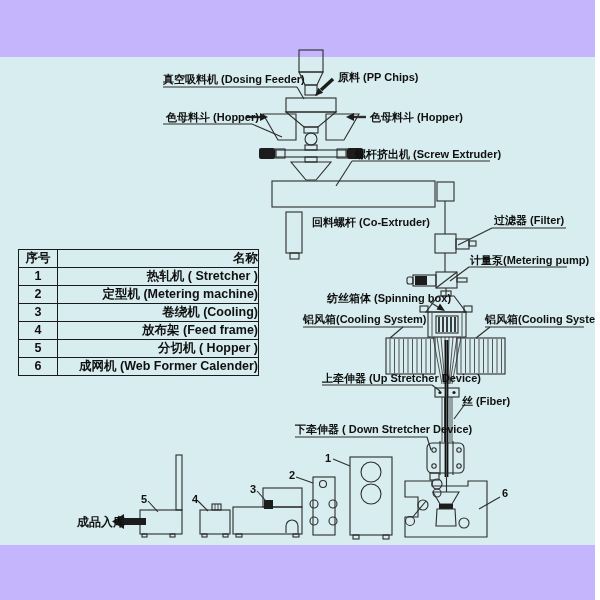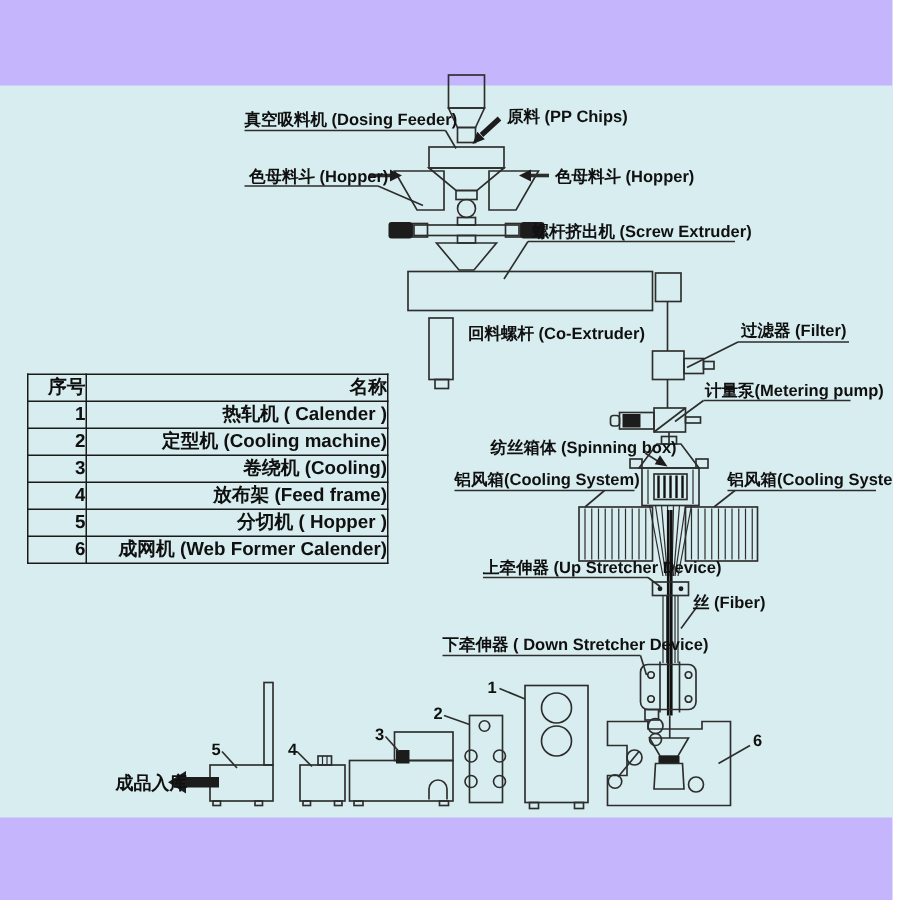--- a/index.html
+++ b/index.html
@@ -9,21 +9,21 @@
   svg.diagram{position:absolute;left:0;top:0;width:600px;height:600px;}
   .ln{fill:none;stroke:#2d2d2d;stroke-width:1.1;}
   .lnthin{fill:none;stroke:#2d2d2d;stroke-width:0.8;}
   .dark{fill:#1c1c1c;stroke:none;}
   .txt{font-family:"Liberation Sans","DejaVu Sans",sans-serif;font-size:11px;fill:#101010;font-weight:700;}
   .num{font-family:"Liberation Sans","DejaVu Sans",sans-serif;font-size:11px;fill:#101010;font-weight:700;}
   table.legend{position:absolute;left:18px;top:249px;width:241px;border-collapse:collapse;
         background:transparent;table-layout:fixed;z-index:5;}
   table.legend td,table.legend th{border:1.6px solid #1a1a1a;height:17px;padding:0;
         font-size:12.5px;font-weight:700;color:#101010;line-height:17px;white-space:nowrap;overflow:hidden;}
-  table.legend .c1{width:38px;text-align:right;}
+  table.legend .c1{width:38px;text-align:center;}
   table.legend .c2{text-align:right;padding-left:8px;}
   table.legend th.c2{padding-left:34px;font-weight:700;}
 </style>
 </head>
 <body>
 
 <div class="page">
   <div class="panel"></div>
 
   <svg class="diagram" viewBox="0 0 600 600">
@@ -295,25 +295,25 @@
   </svg>
 
   <table class="legend">
     <tbody>
         <tr>
       <th class="c1">序号</th>
       <th class="c2">名称</th>
     </tr>
     <tr>
       <td class="c1">1</td>
-      <td class="c2">热轧机 ( Calender )</td>
+      <td class="c2">热轧机 ( Stretcher )</td>
     </tr>
     <tr>
       <td class="c1">2</td>
-      <td class="c2">定型机 (Cooling machine)</td>
+      <td class="c2">定型机 (Metering machine)</td>
     </tr>
     <tr>
       <td class="c1">3</td>
       <td class="c2">卷绕机 (Cooling)</td>
     </tr>
     <tr>
       <td class="c1">4</td>
       <td class="c2">放布架 (Feed frame)</td>
     </tr>
     <tr>

